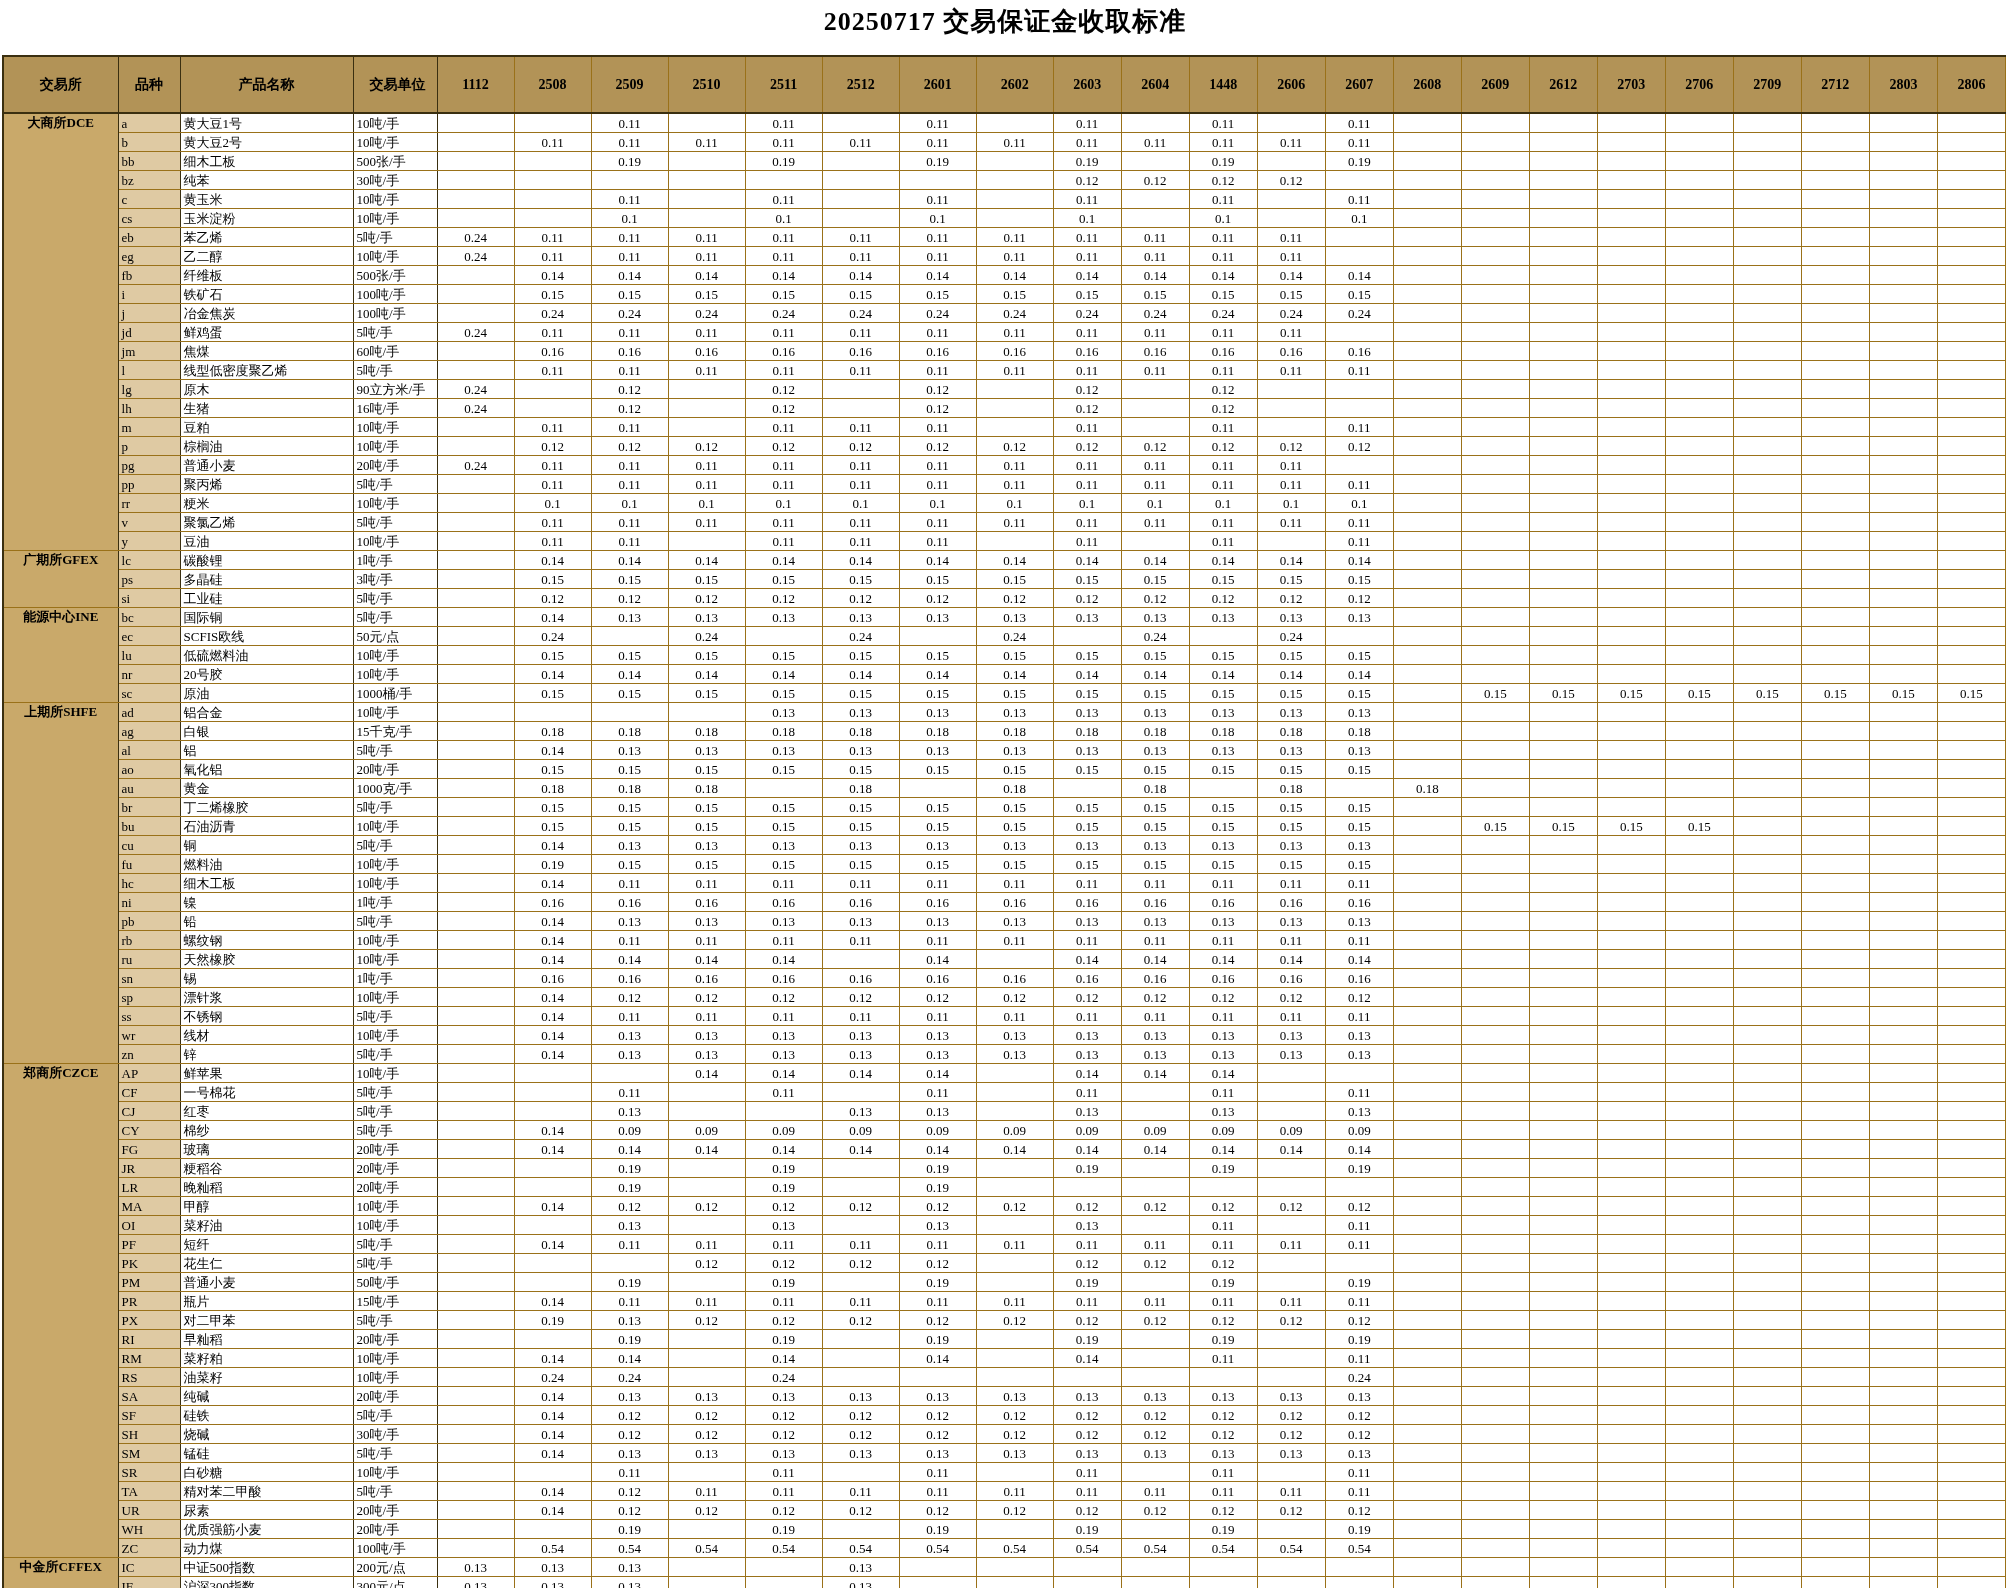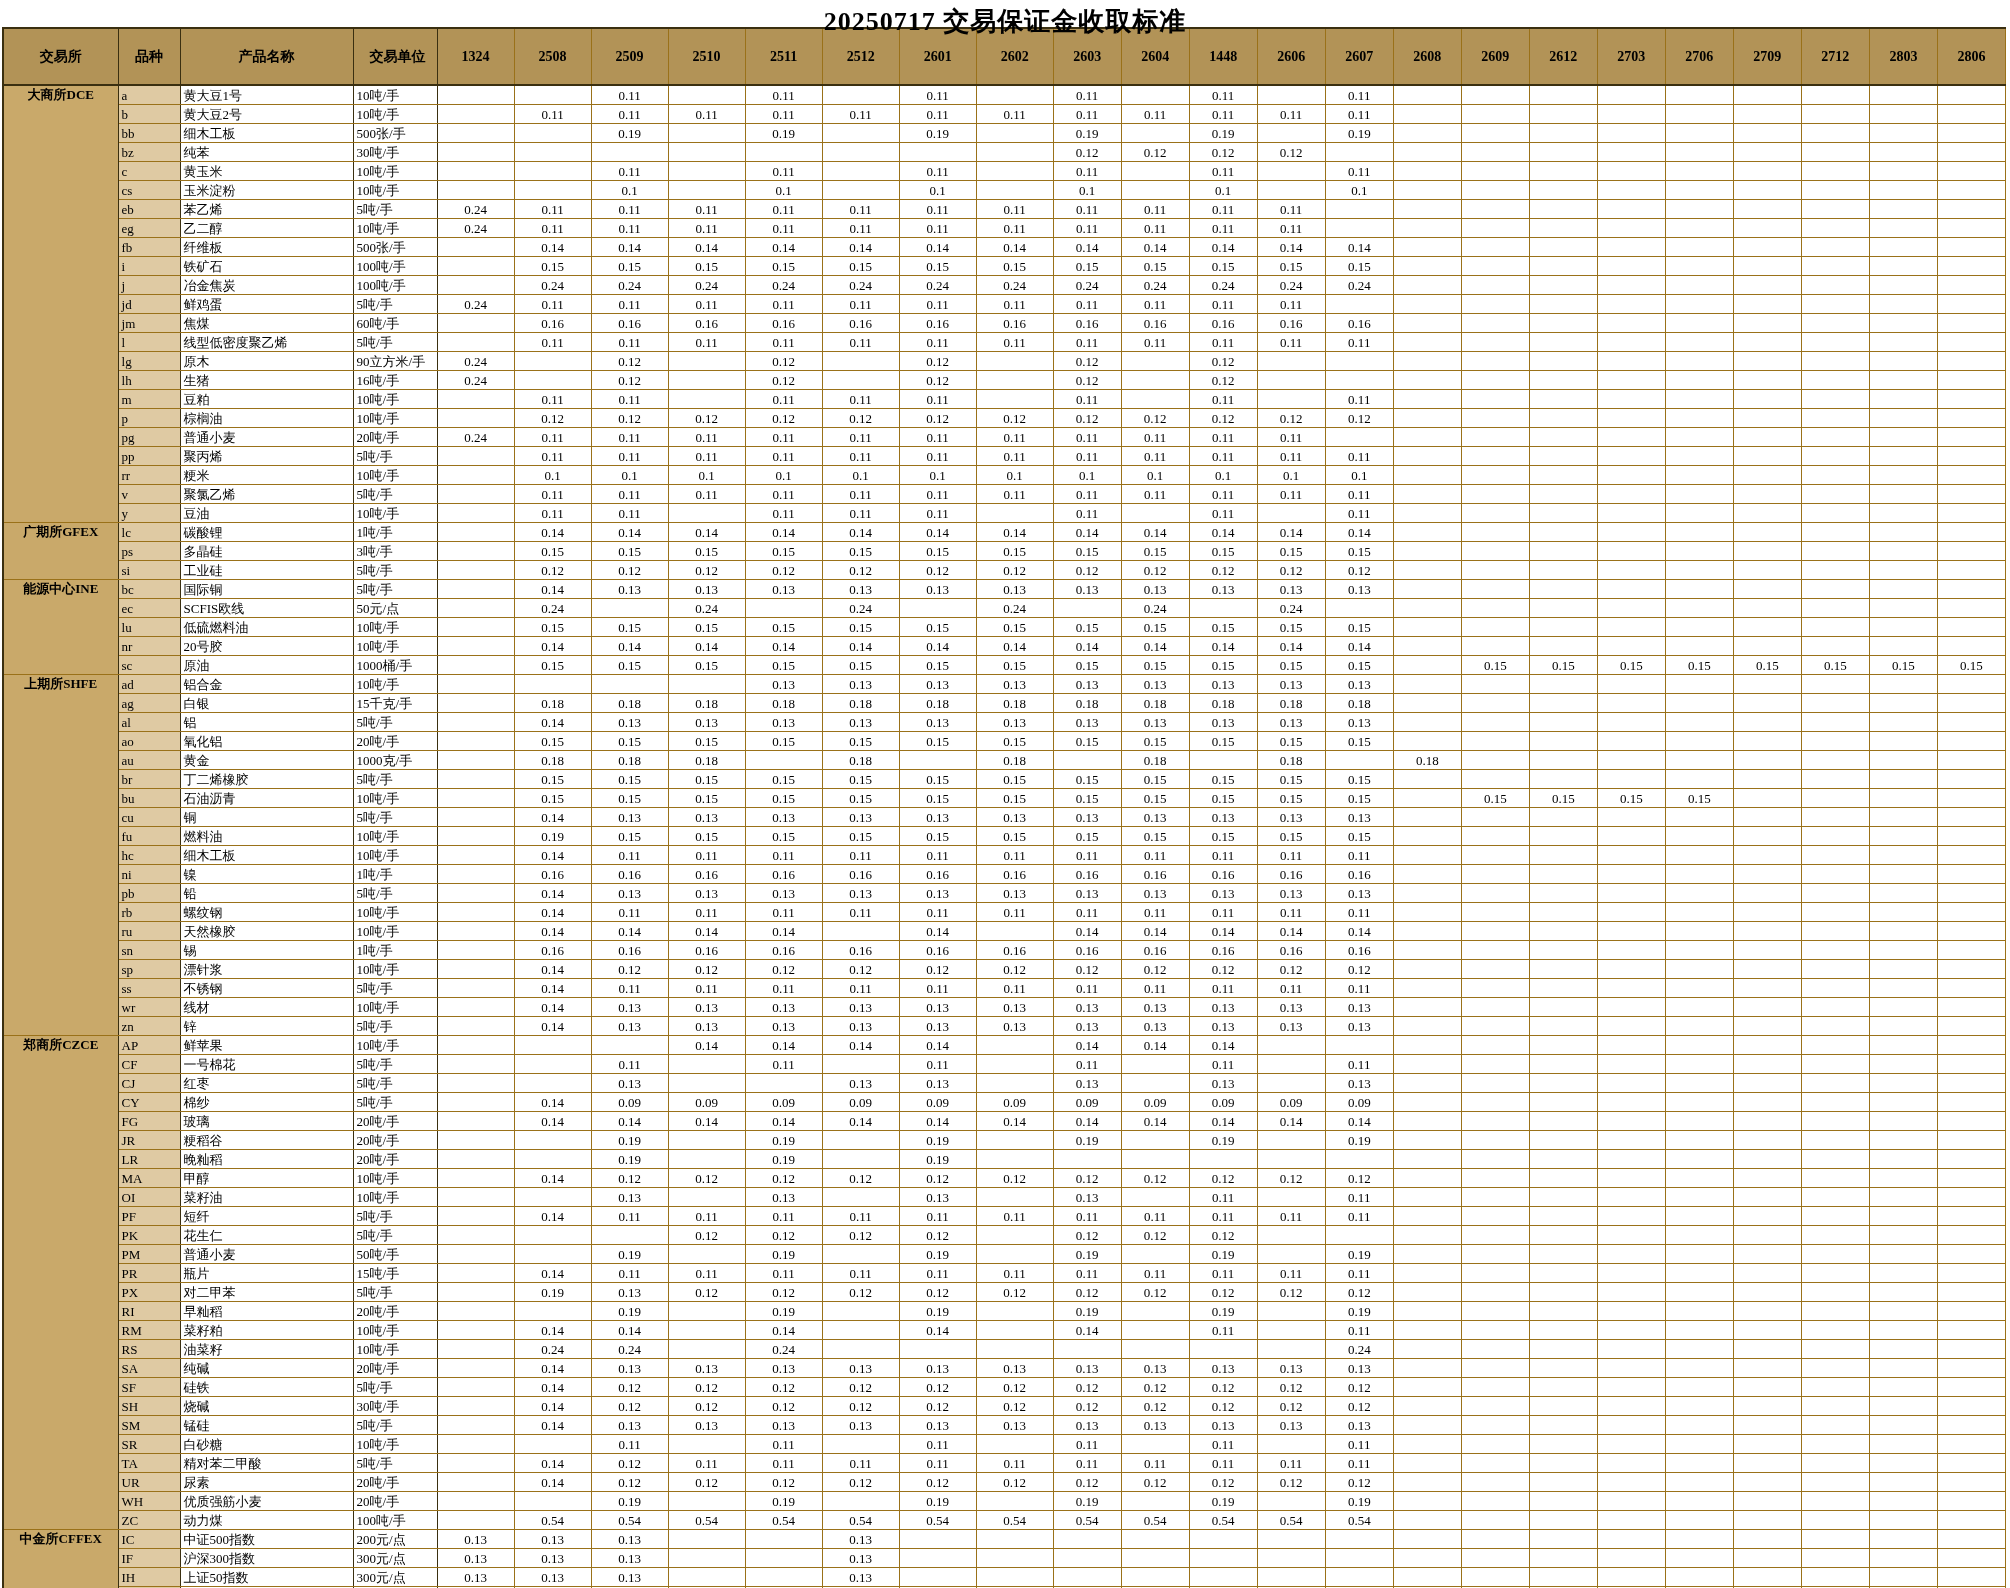--- a/index.html
+++ b/index.html
@@ -1,21 +1,21 @@
 <!DOCTYPE html>
 <html style="--header-bg: #b29357; --exchange-bg: #c9a96a; --variety-bg: #dfcaa3; --grid: #9a7119; --dark: #3a2f10;"><head>
 <meta charset="utf-8">
 <style>
   :root{
     --header-bg:#b29357; --exchange-bg:#c9a96a; --variety-bg:#dfcaa3;
     --grid:#9a7119; --dark:#3a2f10; --text:#000;
   }
   html,body{margin:0;padding:0;background:#fff;}
   body{width:2010px;height:1588px;font-family:"Liberation Serif","DejaVu Serif",serif;color:var(--text);}
-  .title{width:2010px;height:27px;text-align:center;font-size:26px;font-weight:bold;line-height:44px;letter-spacing:1px;}
+  .title{width:2010px;height:55px;text-align:center;font-size:26px;font-weight:bold;line-height:44px;letter-spacing:1px;}
   table{border-collapse:collapse;table-layout:fixed;width:2004px;margin-left:2px;
         border-left:2px solid var(--dark);border-right:1px solid var(--grid);}
   th{background:var(--header-bg);font-size:14px;font-weight:bold;height:23px;
      border:1px solid var(--grid);border-top:2px solid var(--dark);border-bottom:2px solid var(--dark);
      padding:16px;overflow:hidden;white-space:nowrap;}
   td{height:18px;font-size:13px;line-height:17px;border:1px solid var(--grid);
      padding:0 3px;overflow:hidden;white-space:nowrap;}
   td.exchange{background:var(--exchange-bg);font-weight:bold;vertical-align:top;text-align:center;
      border-right:1.5px solid var(--dark);border-left:2px solid var(--dark);}
   td.code{background:var(--variety-bg);border-right:1.5px solid var(--dark);font-family:"Liberation Serif",serif;}
@@ -59,21 +59,21 @@
       <col style="width: 68px;">
       <col style="width: 68px;">
       <col style="width: 68px;">
     </colgroup>
   <thead>
       <tr>
         <th class="fixedcol first">交易所</th>
         <th class="fixedcol">品种</th>
         <th class="fixedcol">产品名称</th>
         <th class="fixedcol">交易单位</th>
-        <th>1324</th>
+        <th>1112</th>
         <th>2508</th>
         <th>2509</th>
         <th>2510</th>
         <th>2511</th>
         <th>2512</th>
         <th>2601</th>
         <th>2602</th>
         <th>2603</th>
         <th>2604</th>
         <th>1448</th>

